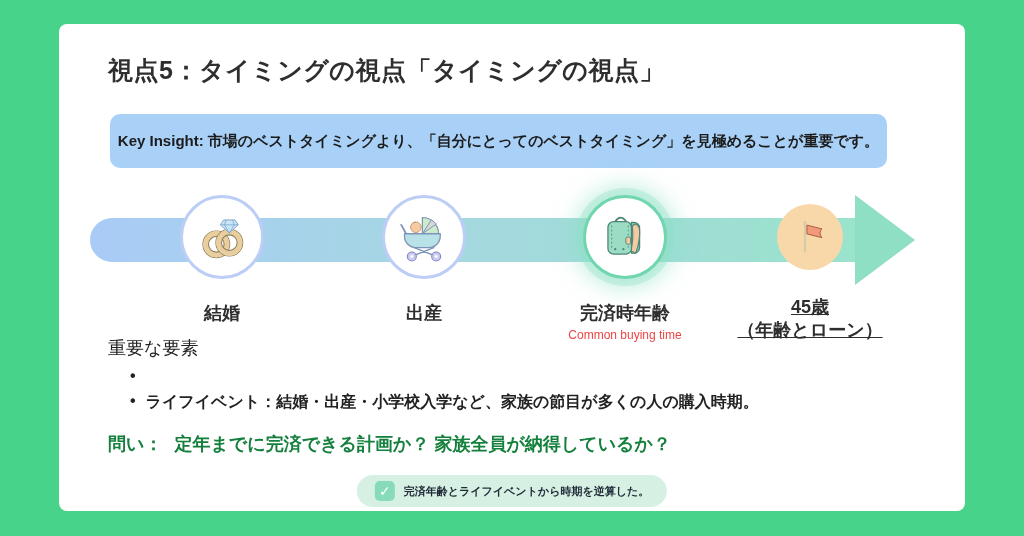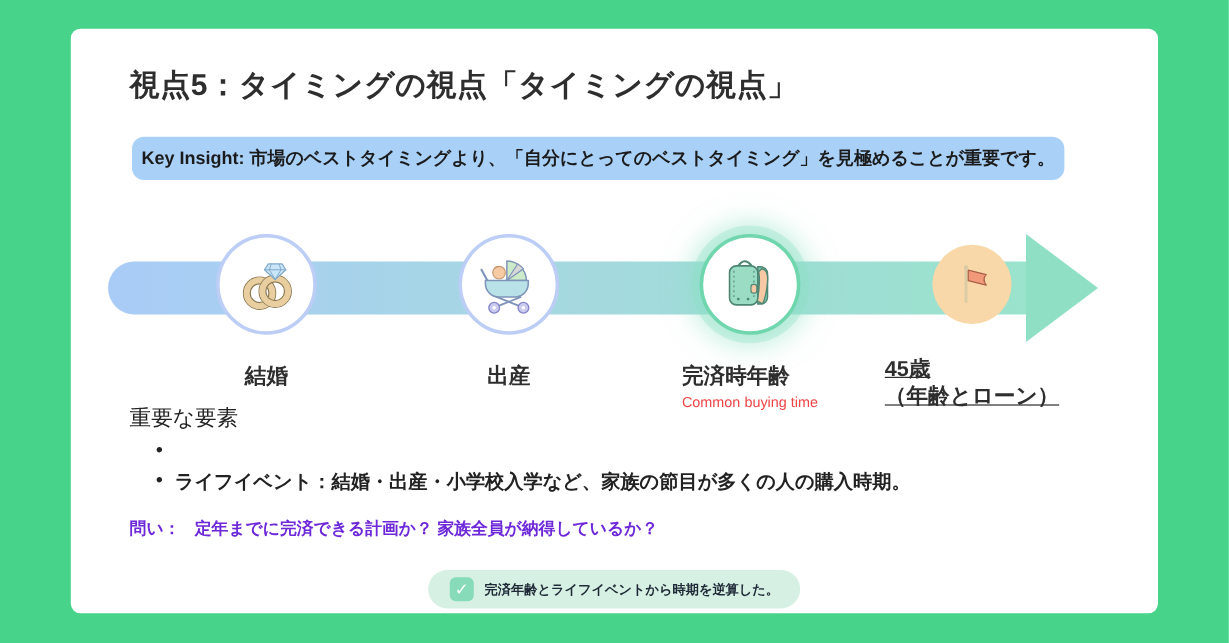--- a/index.html
+++ b/index.html
@@ -11,21 +11,21 @@
   .card{
     position:absolute;left:59px;top:24px;width:906px;height:487px;
     background:#FFFFFF;border-radius:8px;
   }
   .title{
     position:absolute;left:49px;top:30px;
     font-size:25px;font-weight:bold;color:#2E2E2E;letter-spacing:.5px;
     white-space:nowrap;
   }
   .banner{
-    position:absolute;left:51px;top:90px;width:777px;height:36px;
+    position:absolute;left:51px;top:90px;width:777px;height:54px;
     background:#A9D1F8;border-radius:10px;
     display:flex;align-items:center;justify-content:center;
     font-size:15px;font-weight:bold;color:#1B1B1B;white-space:nowrap;
   }
   
   .timeline{position:absolute;left:0;top:160px;width:906px;height:165px;}
   .bar{
     position:absolute;left:31px;top:34px;width:765px;height:44px;
     border-radius:22px 0 0 22px;
     background:linear-gradient(90deg,#A9CBF7 0%,#A5D8E0 48%,#9AE3CC 100%);
@@ -41,37 +41,37 @@
     display:flex;align-items:center;justify-content:center;
   }
   .ms-circle.highlight{
     border-color:#6FD6AE;
     box-shadow:0 0 0 7px rgba(140,224,196,.32), 0 0 22px 9px rgba(140,224,196,.55);
   }
   .ms-circle.flag{
     width:66px;height:66px;background:#F8D8A8;border:none;
   }
   .ms-label{
-    position:absolute;transform:translateX(-50%);text-align:left;
+    position:absolute;transform:translateX(-50%);text-align:center;
     font-size:18px;font-weight:bold;color:#2E2E2E;white-space:nowrap;line-height:1.25;
   }
   .ms-sublabel{
     font-size:12px;font-weight:normal;color:#ef4444;margin-top:3px;
   }
   
   .factors{position:absolute;left:49px;top:312px;width:820px;}
   .factors-heading{font-size:18px;font-weight:normal;color:#222;}
   .factor-row{
     display:flex;align-items:flex-start;margin-top:7px;padding-left:22px;
     font-size:16px;font-weight:600;color:#222;white-space:nowrap;
   }
   .bullet{margin-right:10px;font-size:16px;}
   .question{
     position:absolute;left:49px;top:408px;
-    font-size:14px;font-weight:bold;color:#6d28d9;white-space:nowrap;
+    font-size:18px;font-weight:bold;color:#15803d;white-space:nowrap;
   }
   .q-label{margin-right:12px;}
   
   .pill{
     position:absolute;left:453px;top:451px;transform:translateX(-50%);
     height:32px;padding:0 18px;background:#D6F1E3;border-radius:16px;
     display:inline-flex;align-items:center;gap:9px;white-space:nowrap;
   }
   .checkbox{
     width:20px;height:20px;border-radius:5px;background:#87DBB8;

